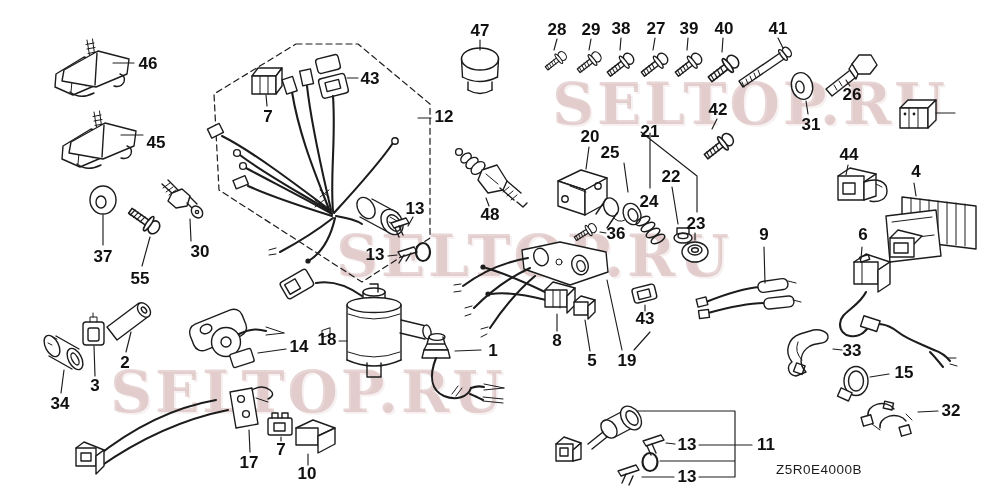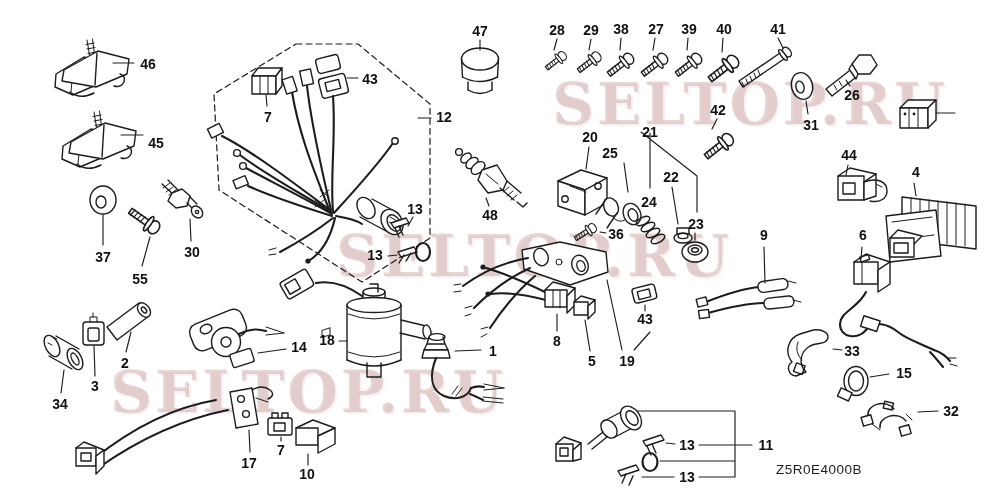--- a/index.html
+++ b/index.html
@@ -9,21 +9,21 @@
       letter-spacing:3px;color:rgba(178,118,118,0.30);white-space:nowrap;z-index:1;
       text-shadow:2px 2px 0 rgba(178,118,118,0.10);}
   svg.art{position:absolute;left:0;top:0;z-index:2;}
   svg.art *{stroke:#1c1c1c;fill:none;stroke-width:1.4;stroke-linecap:round;stroke-linejoin:round;}
   svg.art .wire{stroke-width:2.1;}
   svg.art .ldr{stroke-width:1.15;}
   svg.art .dash{stroke-dasharray:6 4;stroke-width:1.2;}
   svg.art .wf{fill:#ffffff;}
   svg.art .dk{fill:#1c1c1c;stroke:none;}
   svg.art .thin{stroke-width:1;}
-  .pn{position:absolute;transform:translate(-50%,-50%);font-weight:700;font-size:14px;
+  .pn{position:absolute;transform:translate(-50%,-50%);font-weight:700;font-size:17px;
       color:#101010;z-index:3;white-space:nowrap;}
   .code{position:absolute;left:776px;top:462px;font-size:13.5px;font-weight:400;color:#1c1c1c;
         z-index:3;letter-spacing:0.5px;}
 </style>
 </head>
 <body>
 
 <div class="stage">
 
   <div class="wm" style="left:552px;top:70px;">SELTOP.RU</div>
@@ -448,21 +448,21 @@
       <polygon points="618,471 636,465 639,470 621,476" class="wf"></polygon>
       <path d="M626,474 l-4,9 m11,-7 l-4,9"></path>
       <path class="ldr" d="M666,443 L675,444 M642,477 L674,477"></path>
     </g>
   </svg>
 
   <div class="pn" style="left:148px;top:64px">46</div>
   <div class="pn" style="left:156px;top:143px">45</div>
   <div class="pn" style="left:103px;top:257px">37</div>
   <div class="pn" style="left:140px;top:279px">55</div>
-  <div class="pn" style="left:192px;top:252px">30</div>
+  <div class="pn" style="left:200px;top:252px">30</div>
   <div class="pn" style="left:125px;top:363px">2</div>
   <div class="pn" style="left:95px;top:386px">3</div>
   <div class="pn" style="left:60px;top:404px">34</div>
   <div class="pn" style="left:268px;top:117px">7</div>
   <div class="pn" style="left:370px;top:79px">43</div>
   <div class="pn" style="left:444px;top:117px">12</div>
   <div class="pn" style="left:415px;top:209px">13</div>
   <div class="pn" style="left:375px;top:255px">13</div>
   <div class="pn" style="left:480px;top:31px">47</div>
   <div class="pn" style="left:490px;top:215px">48</div>

